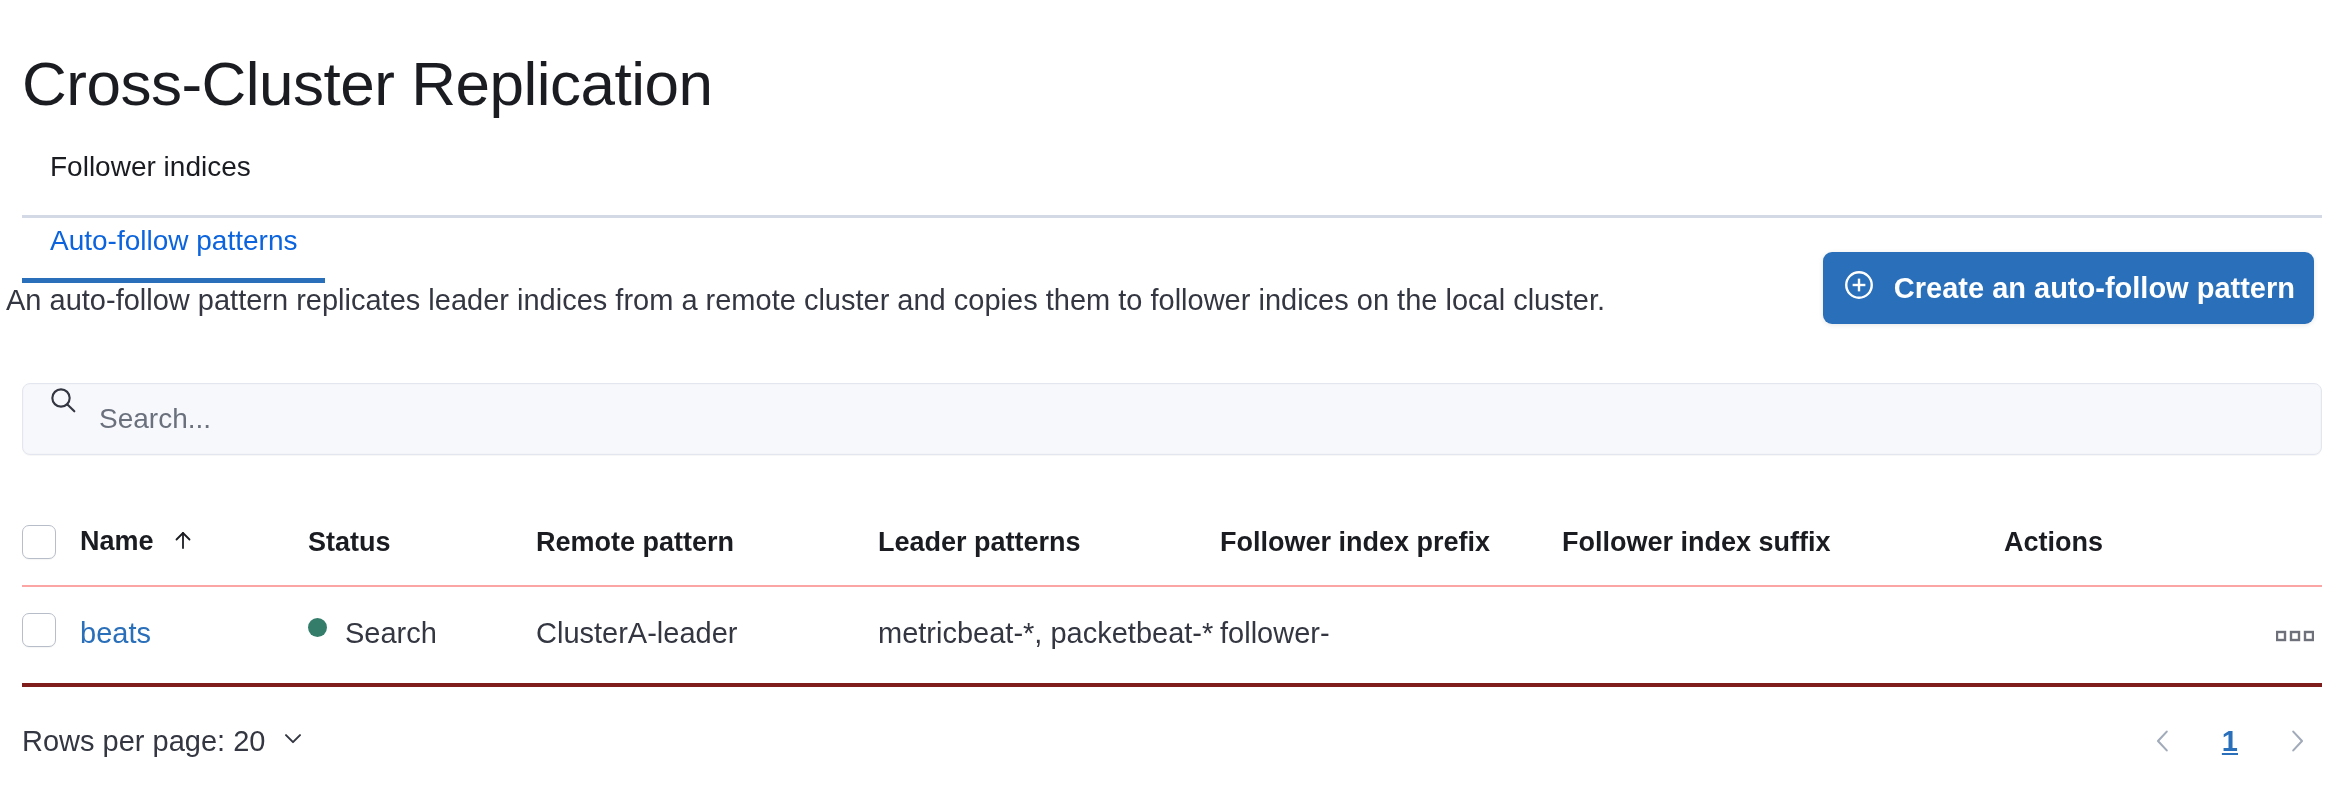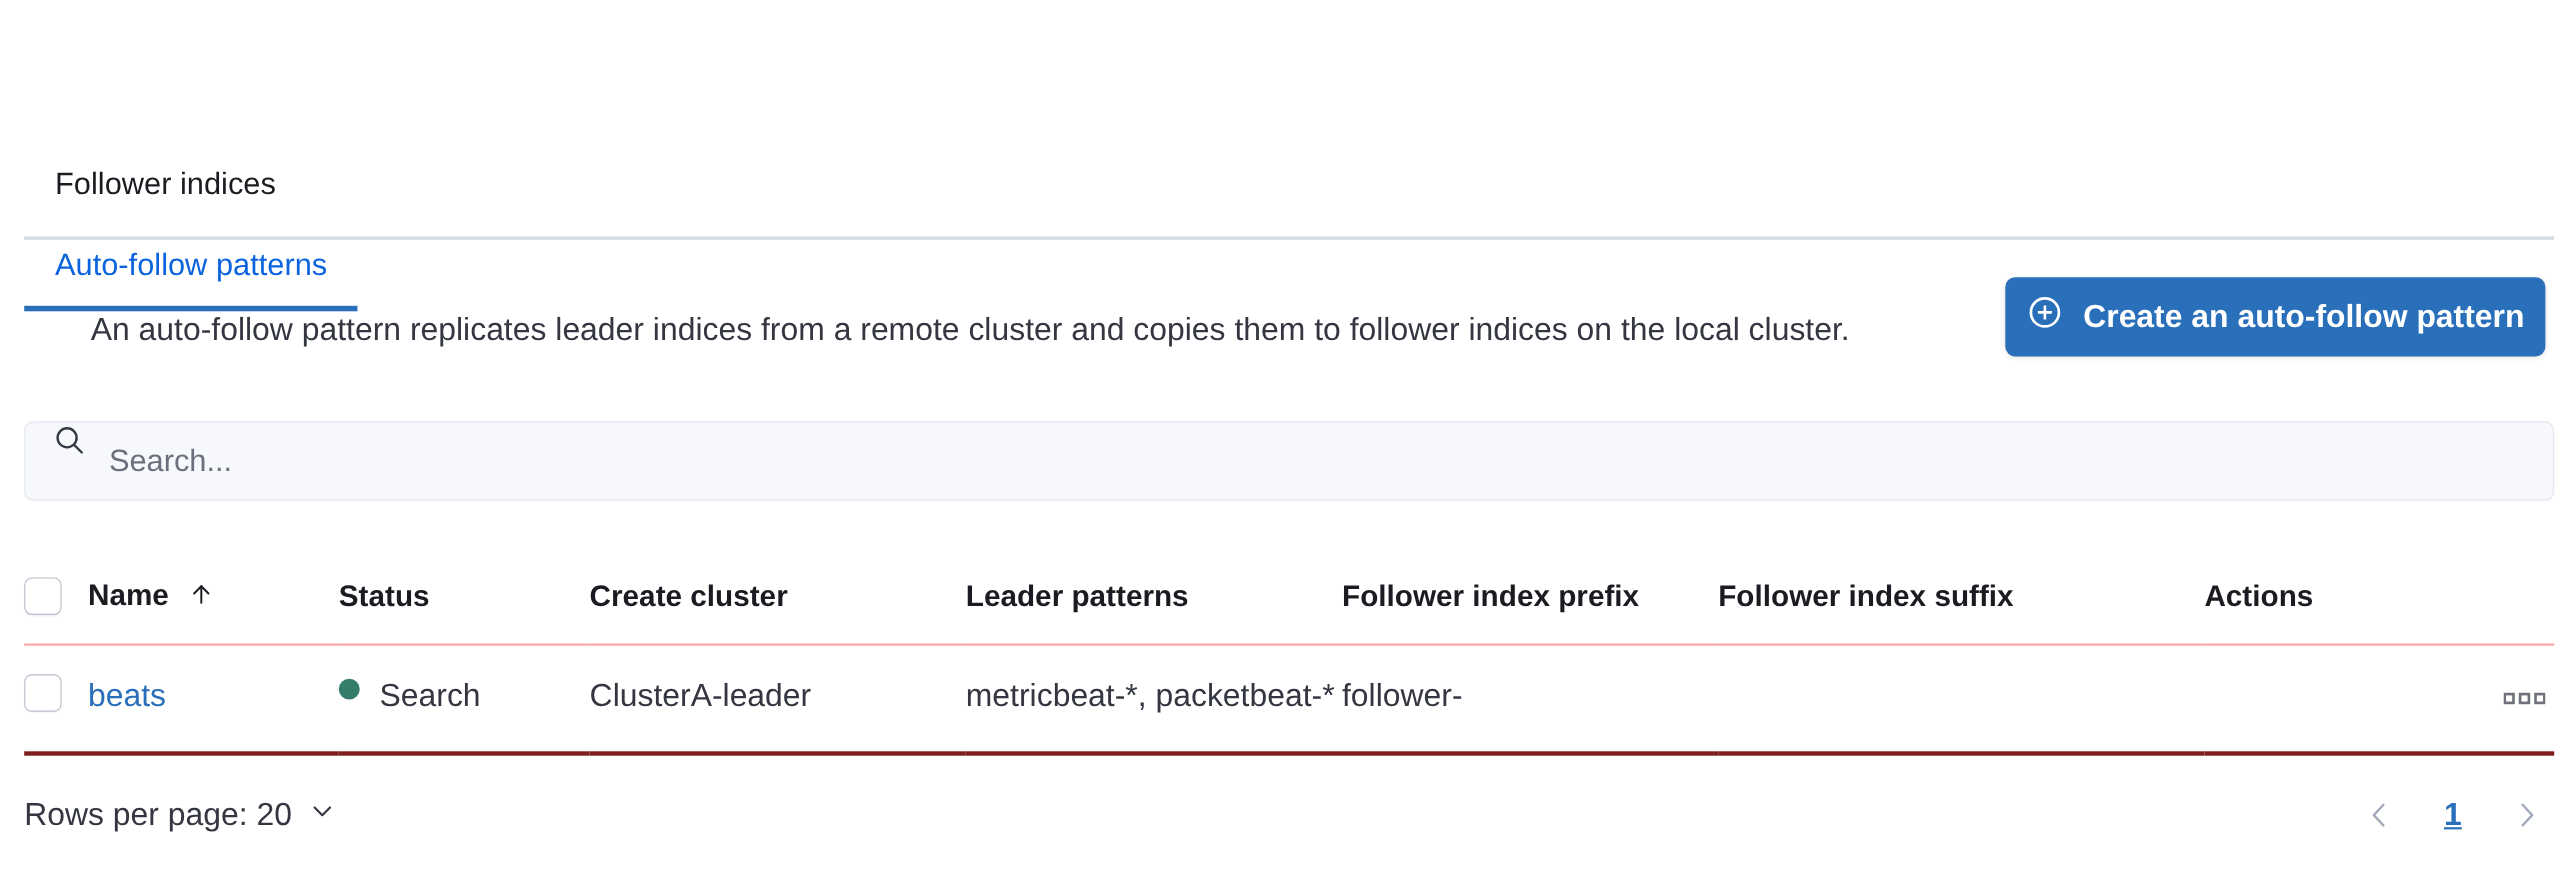--- a/index.html
+++ b/index.html
@@ -71,24 +71,23 @@
     left: 0;
     right: 0;
     bottom: -3px;
     height: 5px;
     background: #2a6fba;
   }
 
   
   .intro {
     position: absolute;
-    left: 32px;
+    left: 6px;
     top: 248px;
     width: 1700px;
-    text-align: center;
   }
   .intro-text {
     font-size: 29px;
     line-height: 46px;
     color: #343741;
     max-width: 1700px;
   }
 
   .cta-button {
     position: absolute;
@@ -266,20 +265,21 @@
     font-family: inherit;
     cursor: pointer;
     padding: 2px 12px;
   }
 </style>
 </head>
 <body>
 
 <div class="page">
 
+  <h1 class="page-title">Cross-Cluster Replication</h1>
 
   <div class="tabs">
     <button class="tab">Follower indices</button>
     <button class="tab active">Auto-follow patterns</button>
   </div>
 
   <div class="intro">
     <p class="intro-text">An auto-follow pattern replicates leader indices from a remote cluster and copies them to follower indices on the local cluster.</p>
   </div>
 
@@ -314,21 +314,21 @@
           <th class="col-name">
             <span>Name</span>
             <span class="sort-arrow">
               <svg width="24" height="24" viewBox="0 0 24 24" fill="none" stroke="#1a1c21" stroke-width="1.8">
                 <line x1="12" y1="20" x2="12" y2="5" stroke-linecap="round"></line>
                 <polyline points="5.5,11.5 12,5 18.5,11.5" stroke-linecap="round" stroke-linejoin="round"></polyline>
               </svg>
             </span>
           </th>
           <th class="col-status">Status</th>
-          <th class="col-remote">Create cluster</th>
+          <th class="col-remote">Remote pattern</th>
           <th class="col-leader">Leader patterns</th>
           <th class="col-prefix">Follower index prefix</th>
           <th class="col-suffix">Follower index suffix</th>
           <th class="col-actions">Actions</th>
         </tr>
       </thead>
       <tbody>
         <tr>
           <td class="col-check">
             <input type="checkbox" class="checkbox" style="">

